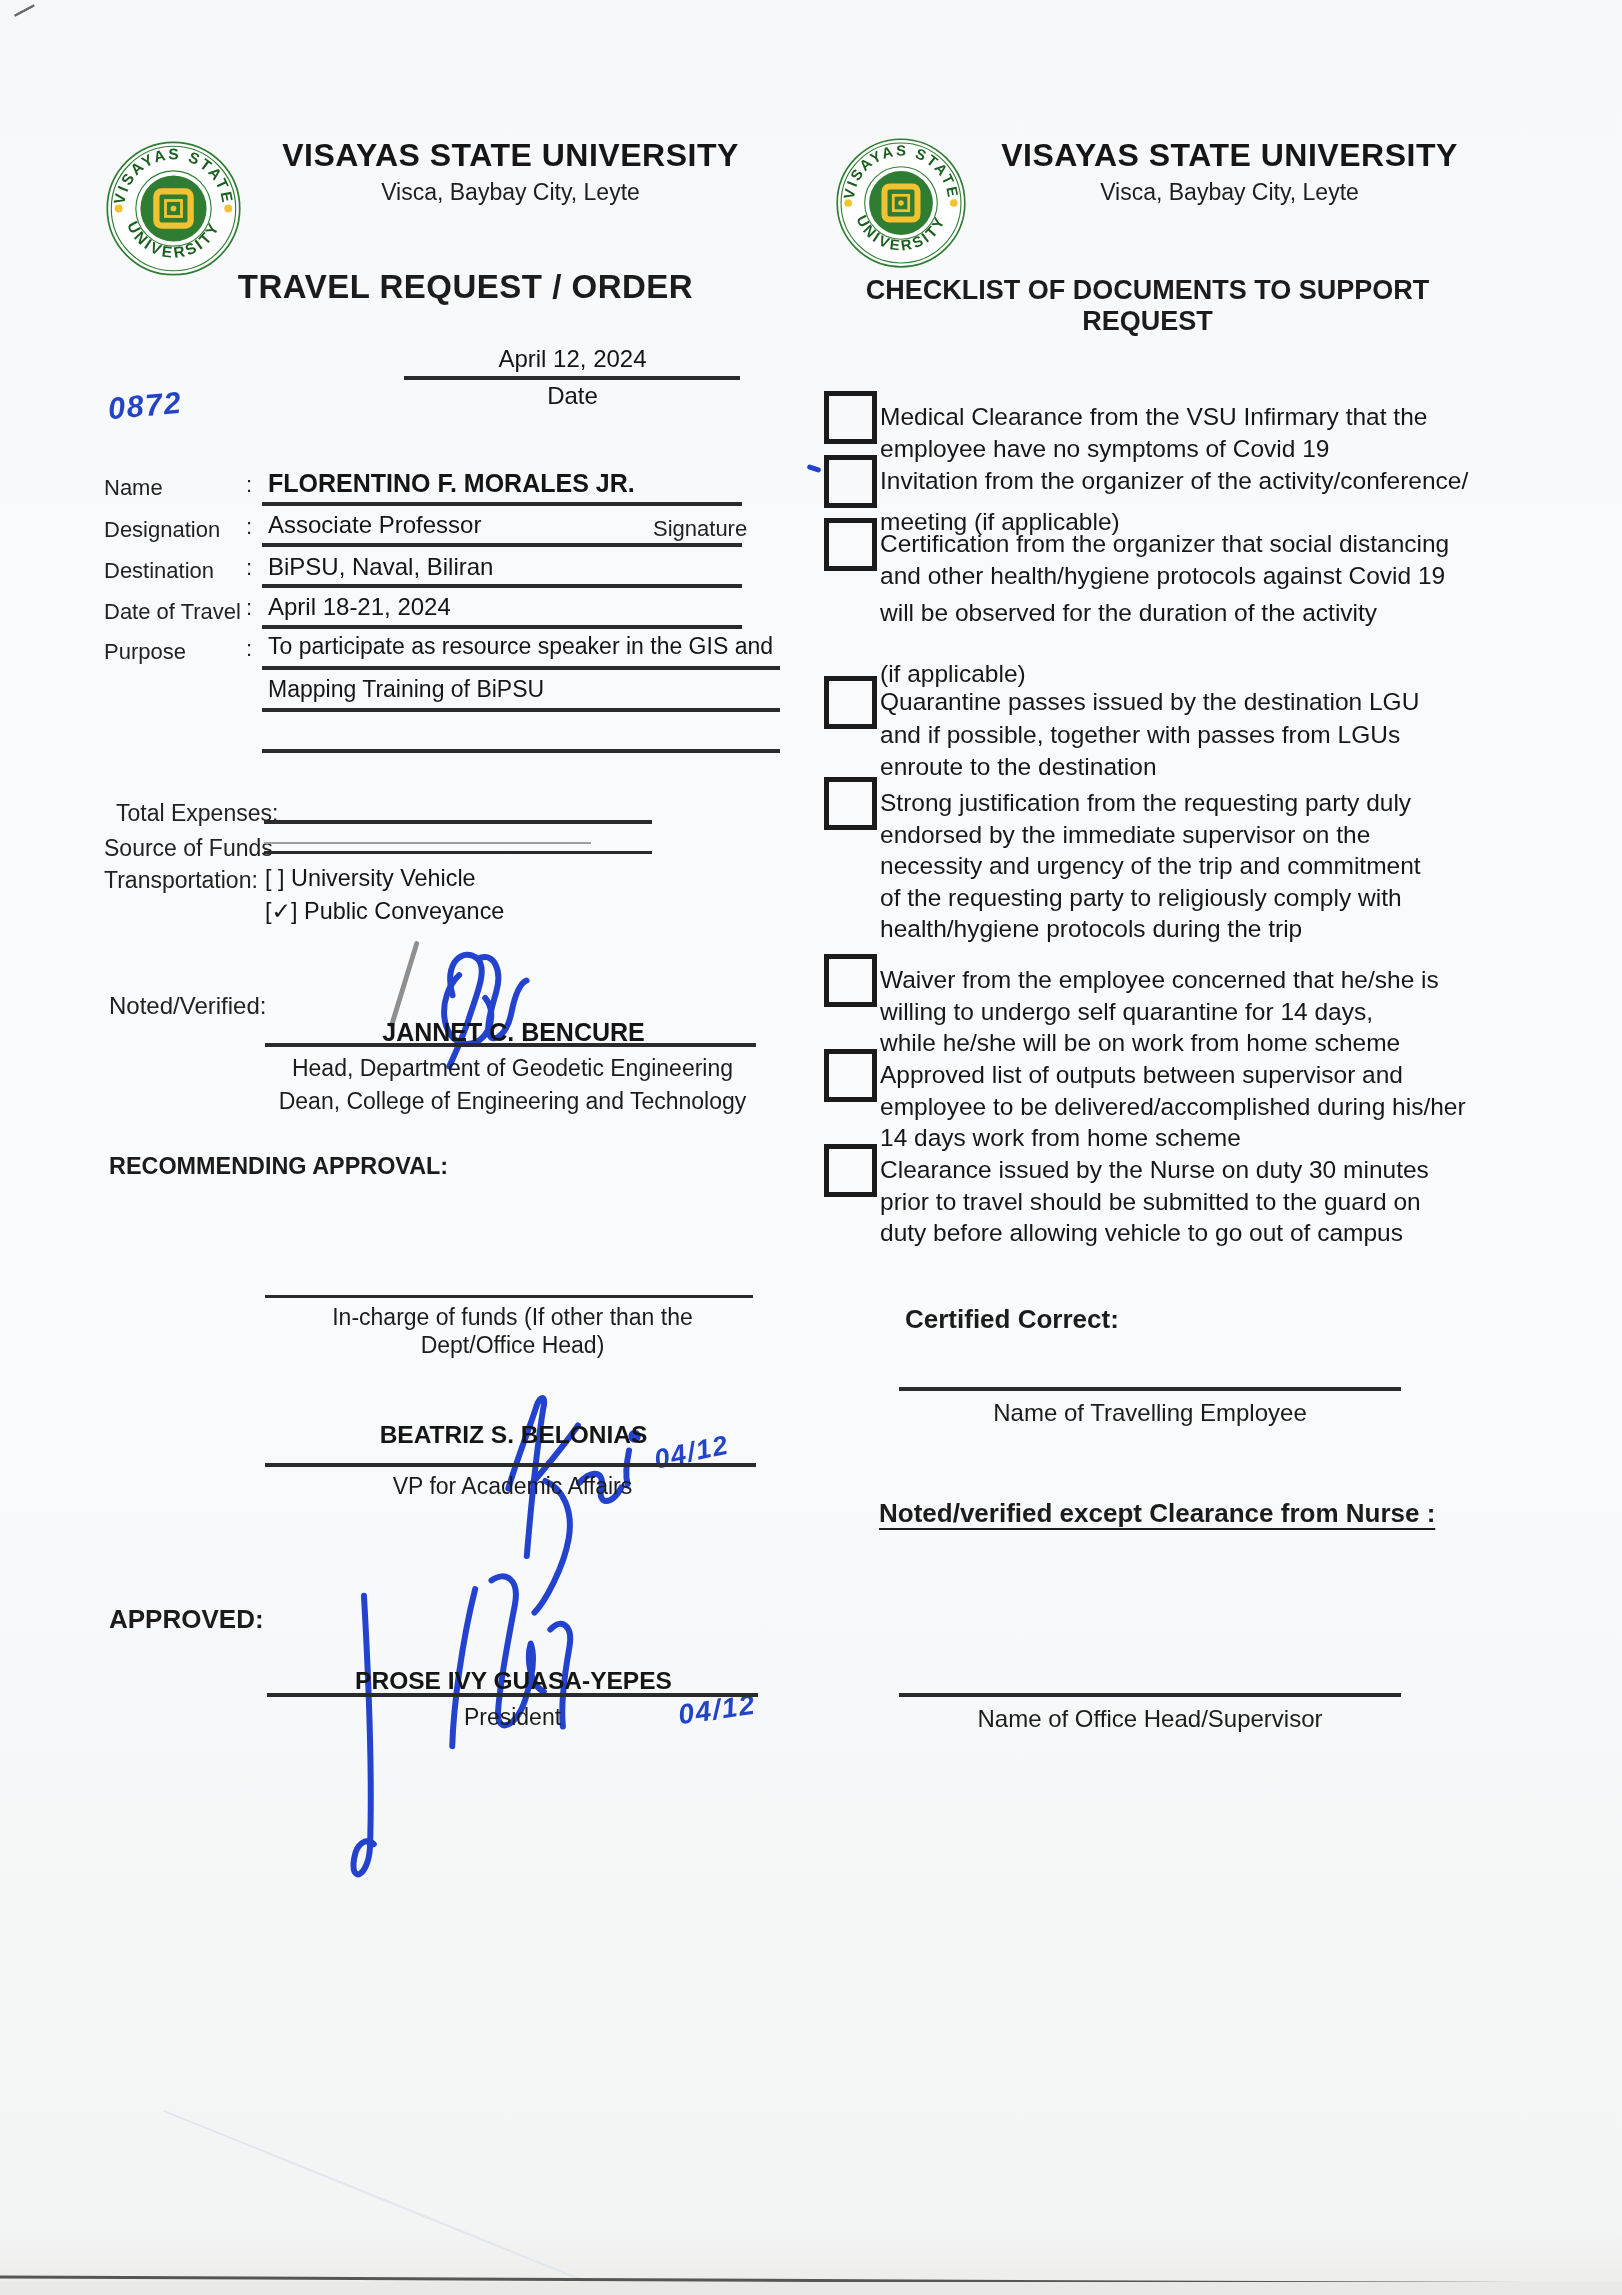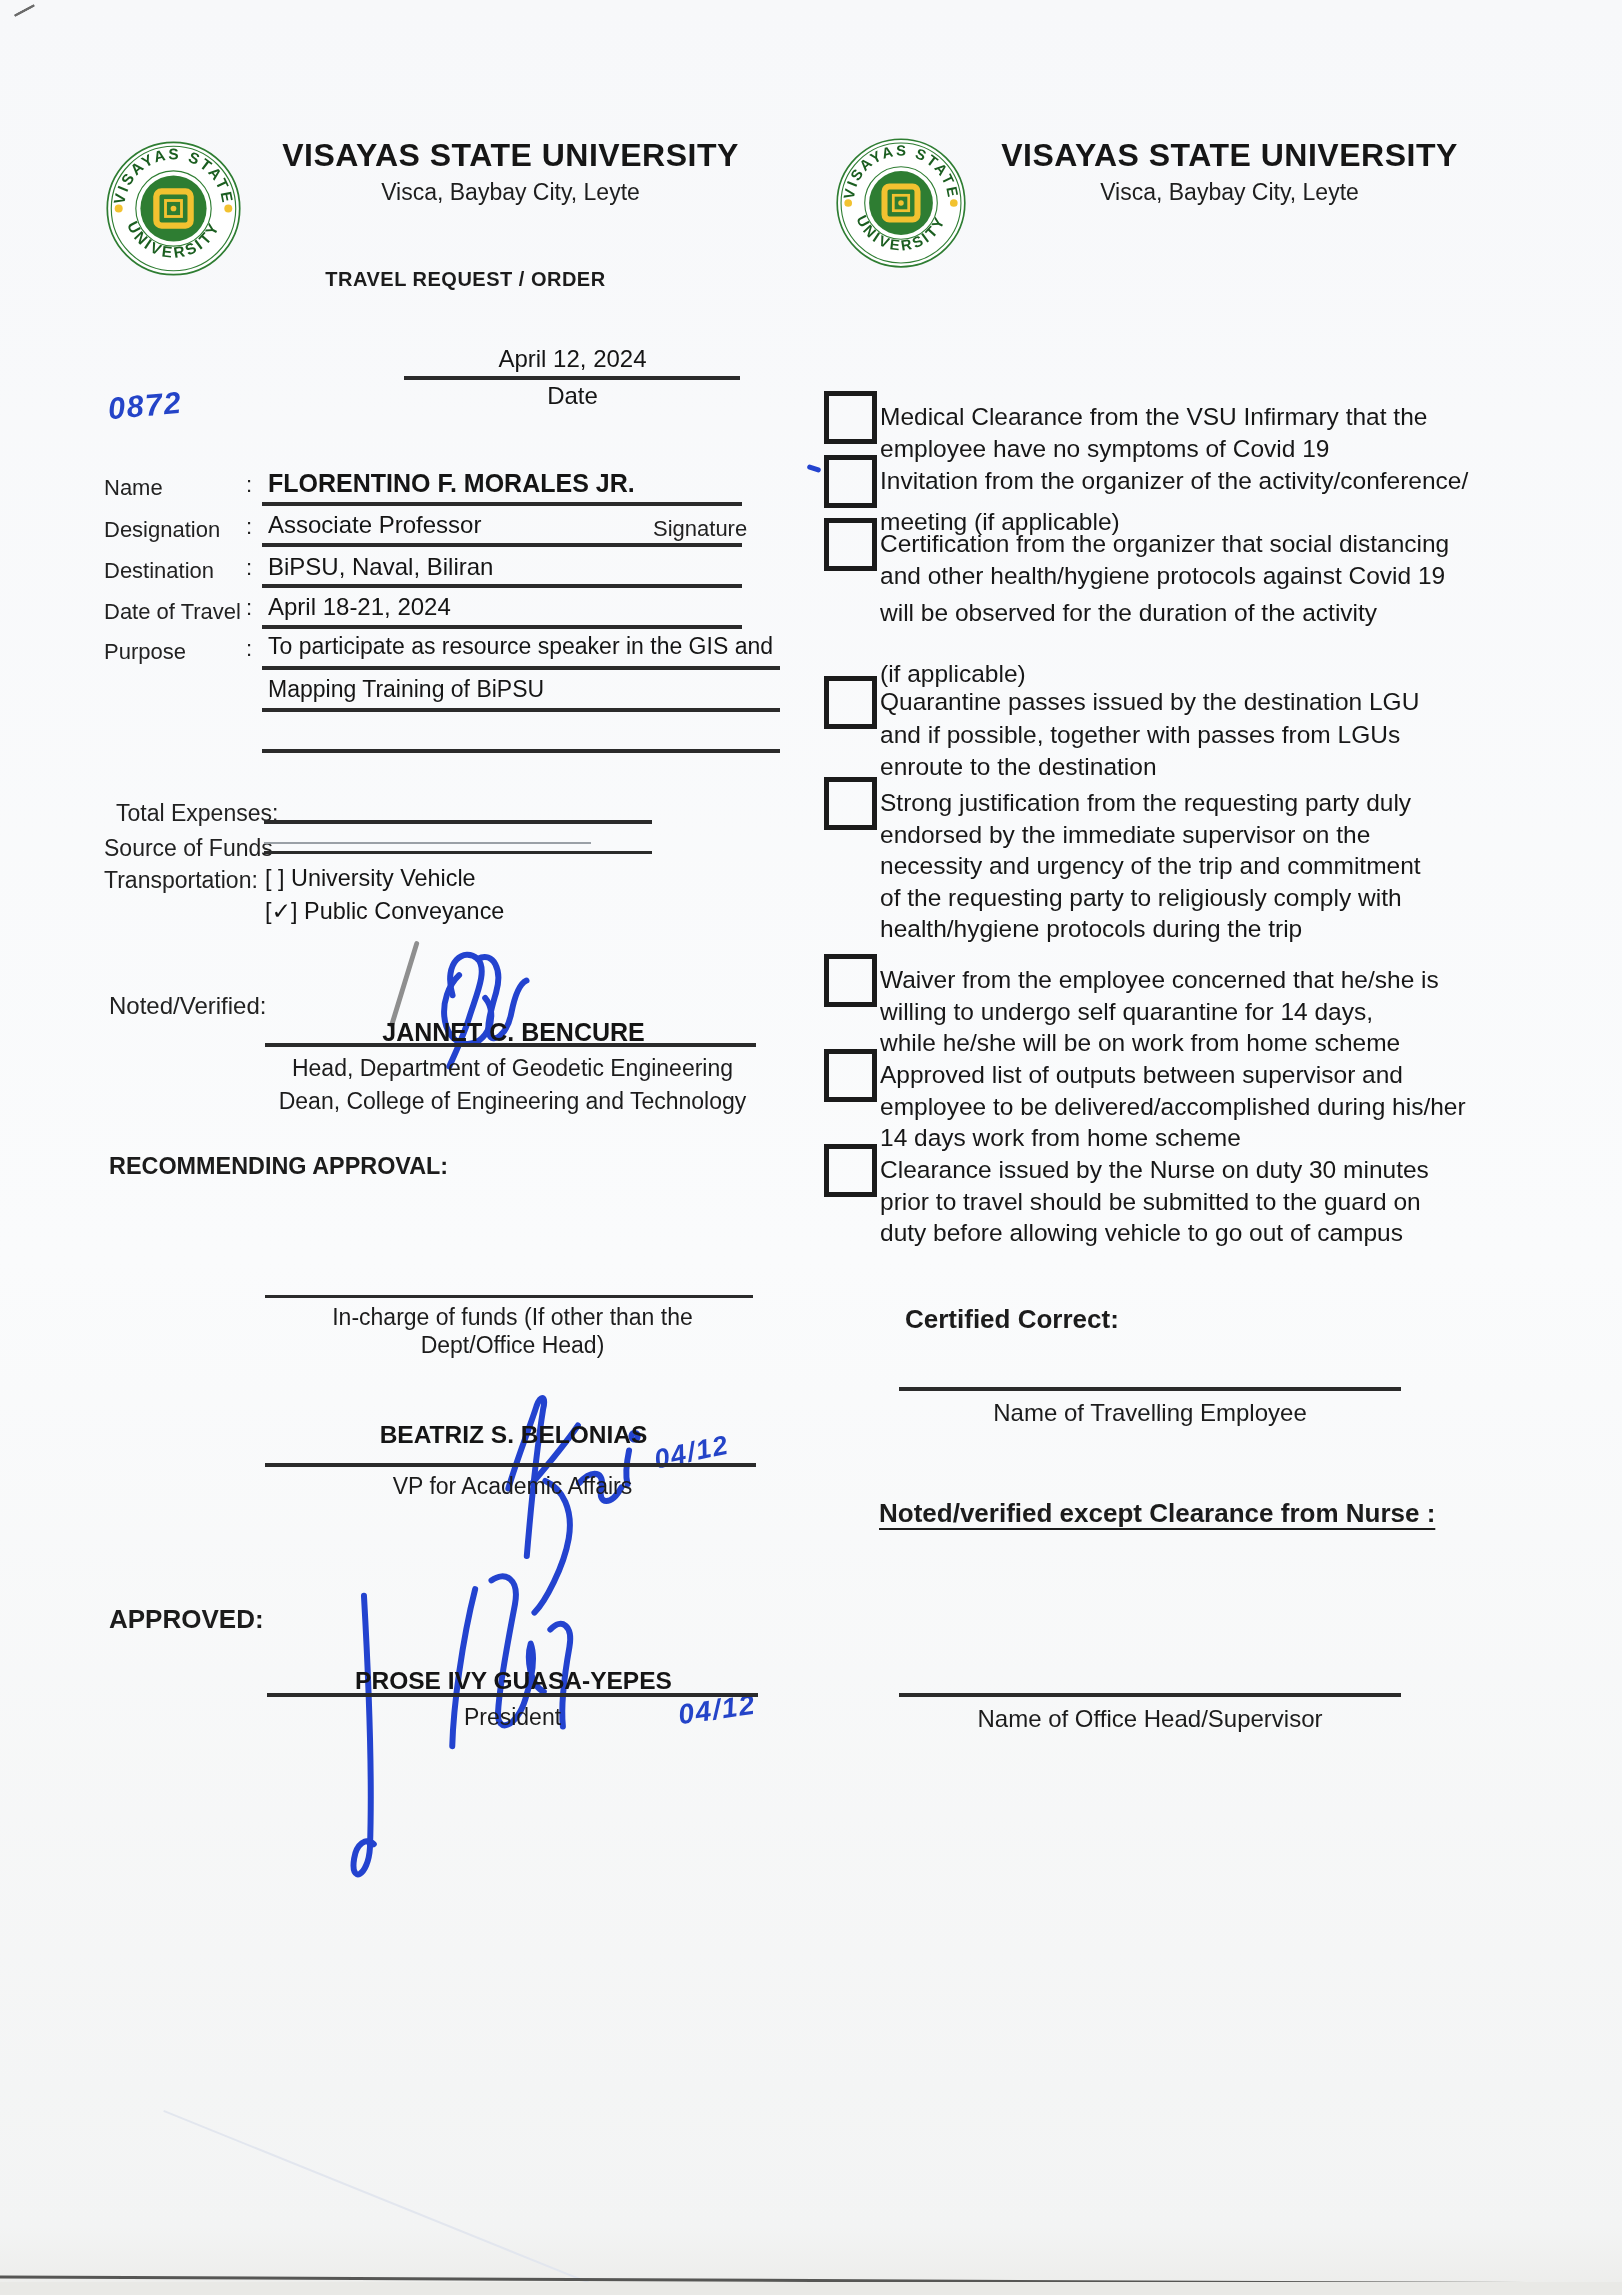--- a/index.html
+++ b/index.html
@@ -6,21 +6,21 @@
   .sheet{
     position:relative;width:1623px;height:2295px;overflow:hidden;
     background:linear-gradient(180deg,#f7f8fa 0%,#fafbfc 55%,#f3f4f4 97%,#ececea 100%);
     font-family:"Liberation Sans","DejaVu Sans",sans-serif;color:#1c1c1c;
   }
   .abs{position:absolute;}
   .ctr{text-align:center;}
   .b{font-weight:bold;}
   .univ{font-size:32px;font-weight:bold;letter-spacing:0.5px;color:#161616;}
   .addr{font-size:23px;color:#1e1e1e;}
-  .formtitle{font-size:20px;font-weight:bold;letter-spacing:0.5px;}
+  .formtitle{font-size:33px;font-weight:bold;letter-spacing:0.5px;}
   .lbl{font-size:22px;color:#222;}
   .val{font-size:24px;color:#151515;}
   .rule{background:#2b2b2b;height:3.8px;}
   .thinrule{background:#9aa0a6;height:1.6px;}
   .ink{color:#2444c8;}
   .hand{font-style:italic;letter-spacing:1.6px;}
   .chk-item{position:absolute;left:0;width:785px;}
   .chk-box{position:absolute;left:0;top:0;width:43px;height:43px;border:5.5px solid #1b1b1b;background:transparent;}
   .chk-line{position:absolute;left:56px;font-size:24.5px;white-space:nowrap;color:#171717;}
   svg.sig{overflow:visible;}
@@ -172,20 +172,21 @@
     <circle cx="24" cy="120" r="7" fill="#f2c230"></circle>
     <circle cx="216" cy="120" r="7" fill="#f2c230"></circle>
     <circle cx="120" cy="120" r="58" fill="#2e7d32"></circle>
     <rect x="90" y="90" width="60" height="60" rx="9" fill="none" stroke="#f2c230" stroke-width="11"></rect>
     <rect x="106" y="106" width="28" height="28" fill="none" stroke="#f2c230" stroke-width="5"></rect>
     <circle cx="120" cy="120" r="5" fill="#f2c230"></circle>
   </svg>
 
   <div class="abs ctr univ" style="left:998px;top:137px;width:463px;">VISAYAS STATE UNIVERSITY</div>
   <div class="abs ctr addr" style="left:998px;top:179px;width:463px;">Visca, Baybay City, Leyte</div>
+  <div class="abs ctr b" style="left:815px;top:275px;width:665px;font-size:27px;">CHECKLIST OF DOCUMENTS TO SUPPORT REQUEST</div>
 
   <div class="abs" style="left:807px;top:466px;width:14px;height:4.9px;background:#2343cf;border-radius:3.3px;transform:rotate(18deg);"></div>
 
   <div class="abs" style="left:824px;top:0;width:790px;height:1417px;">
       <div class="chk-item" style="top: 391px;">
         <span class="chk-box"></span>
         <div class="chk-line" style="top: 12px;">Medical Clearance from the VSU Infirmary that the</div>
         <div class="chk-line" style="top: 44px;">employee have no symptoms of Covid 19</div>
       </div>
       <div class="chk-item" style="top: 455px;">

